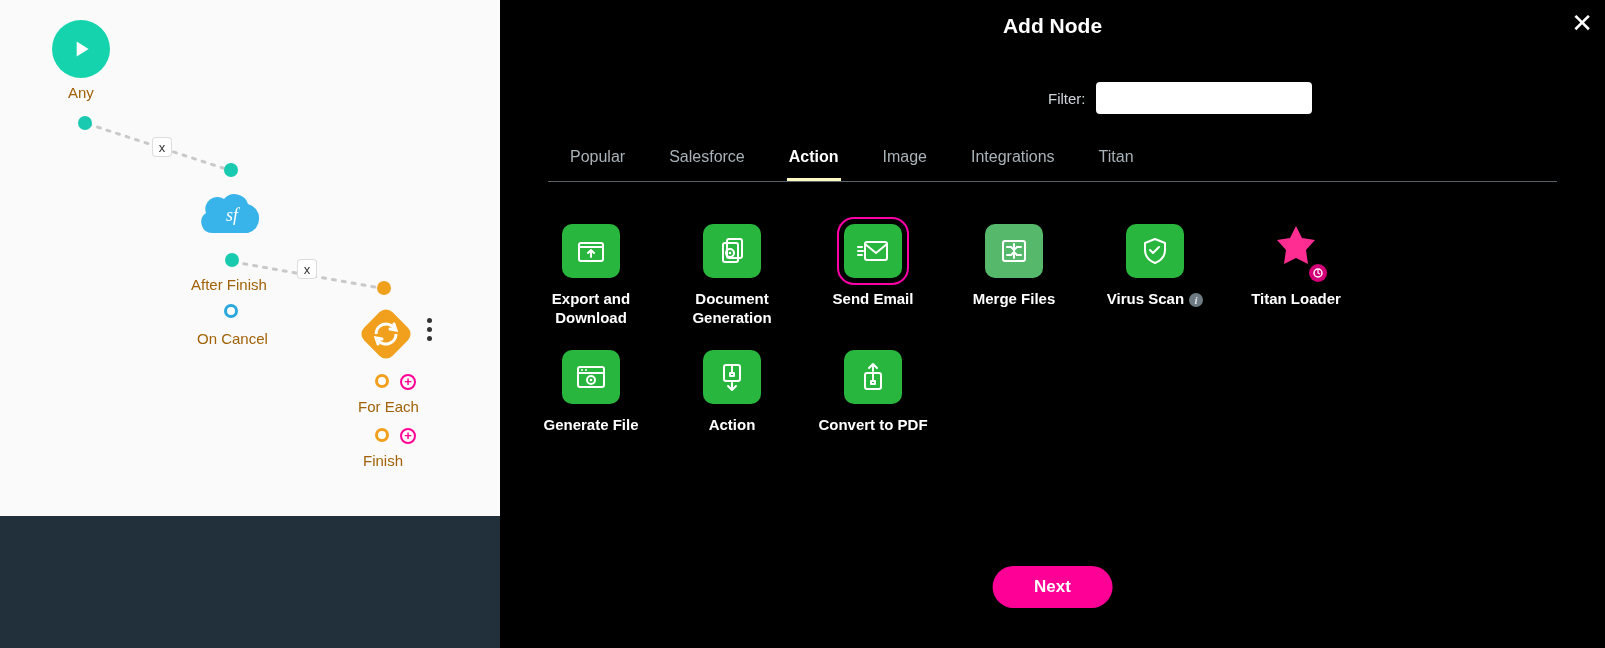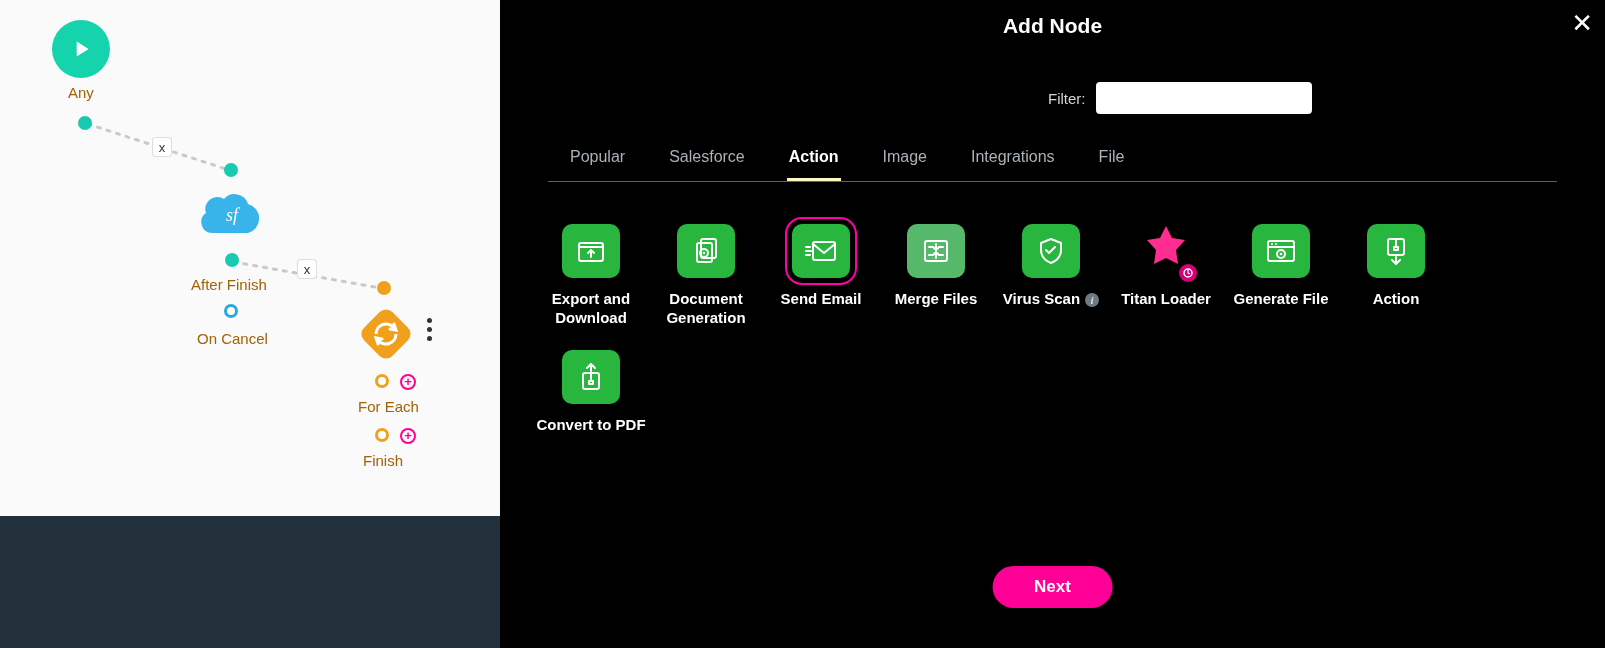--- a/index.html
+++ b/index.html
@@ -8,21 +8,21 @@
 .canvas { width:500px; height:516px; background:#fafafa; position:relative; }
 .panel { flex:1; height:648px; background:#000000; color:#fff; position:relative; padding-top:14px; }
 .panel-title { text-align:center; font-weight:700; font-size:21px; }
 .close-btn { position:absolute; top:8px; right:12px; font-size:26px; color:#fff; cursor:pointer; }
 .filter-row { display:flex; align-items:center; gap:10px; margin:44px 1px 0 548px; }
 .filter-label { color:#cfd6da; font-size:15px; }
 .filter-input { width:216px; height:32px; border-radius:4px; border:none; background:#fff; padding:0 8px; font-size:14px; }
 .tabs { display:flex; gap:40px; margin:34px 48px 0 48px; border-bottom:1px solid #586168; padding:0 20px 0 20px; }
 .tab { color:#a9b2b8; font-size:16px; padding:0 2px 12px 2px; cursor:pointer; }
 .tab.active { color:#fff; font-weight:600; border-bottom:3px solid #fef9c3; }
-.grid { display:flex; flex-wrap:wrap; gap:22px 29px; margin:42px 48px 0 48px; width:900px; }
+.grid { display:flex; flex-wrap:wrap; gap:22px 55px; margin:42px 48px 0 48px; width:900px; }
 .node-item { width:86px; display:flex; flex-direction:column; align-items:center; gap:12px; cursor:pointer; }
 .node-icon-box { width:58px; height:54px; border-radius:10px; display:flex; align-items:center; justify-content:center; }
 .node-icon-box.green { background:#29b63e; }
 .node-icon-box.greenlt { background:#56b86a; }
 .node-icon-box.selected { outline:2px solid #ff00a8; outline-offset:5px; }
 .node-label { color:#fff; font-weight:700; font-size:15px; text-align:center; line-height:1.25; width:110px; }
 .info-badge { display:inline-block; width:14px; height:14px; border-radius:50%; background:#6d7a83; color:#dfe5e9; font-size:11px; text-align:center; line-height:14px; margin-left:5px; font-style:italic; font-family:serif; }
 .next-btn { position:absolute; bottom:40px; left:50%; transform:translateX(-50%); background:#ff0096; color:#fff; border:none; border-radius:24px; padding:11px 42px; font-size:17px; font-weight:600; cursor:pointer; }
 
 .flow svg.connector { position:absolute; left:0; top:0; overflow:visible; pointer-events:none; }
@@ -111,21 +111,21 @@
       <span class="filter-label">Filter:</span>
       <input class="filter-input" type="text" value="" style="">
     </div>
 
     <div class="tabs">
       <div class="tab">Popular</div>
       <div class="tab">Salesforce</div>
       <div class="tab active">Action</div>
       <div class="tab">Image</div>
       <div class="tab">Integrations</div>
-      <div class="tab">File</div>
+      <div class="tab">Titan</div>
     </div>
 
     <div class="grid" id="grid">
         <div class="node-item">
           <div class="node-icon-box green">
             <svg width="30" height="28" viewBox="0 0 30 28">
               <rect x="3" y="6" width="24" height="18" rx="2" stroke="#fff" stroke-width="2" fill="none" stroke-linejoin="round" stroke-linecap="round"></rect>
               <path d="M3 10h24" stroke="#fff" stroke-width="2" fill="none" stroke-linejoin="round" stroke-linecap="round"></path>
               <path d="M15 20v-7m0 0l-3 3m3-3l3 3" stroke="#fff" stroke-width="2" fill="none" stroke-linejoin="round" stroke-linecap="round"></path>
             </svg>

